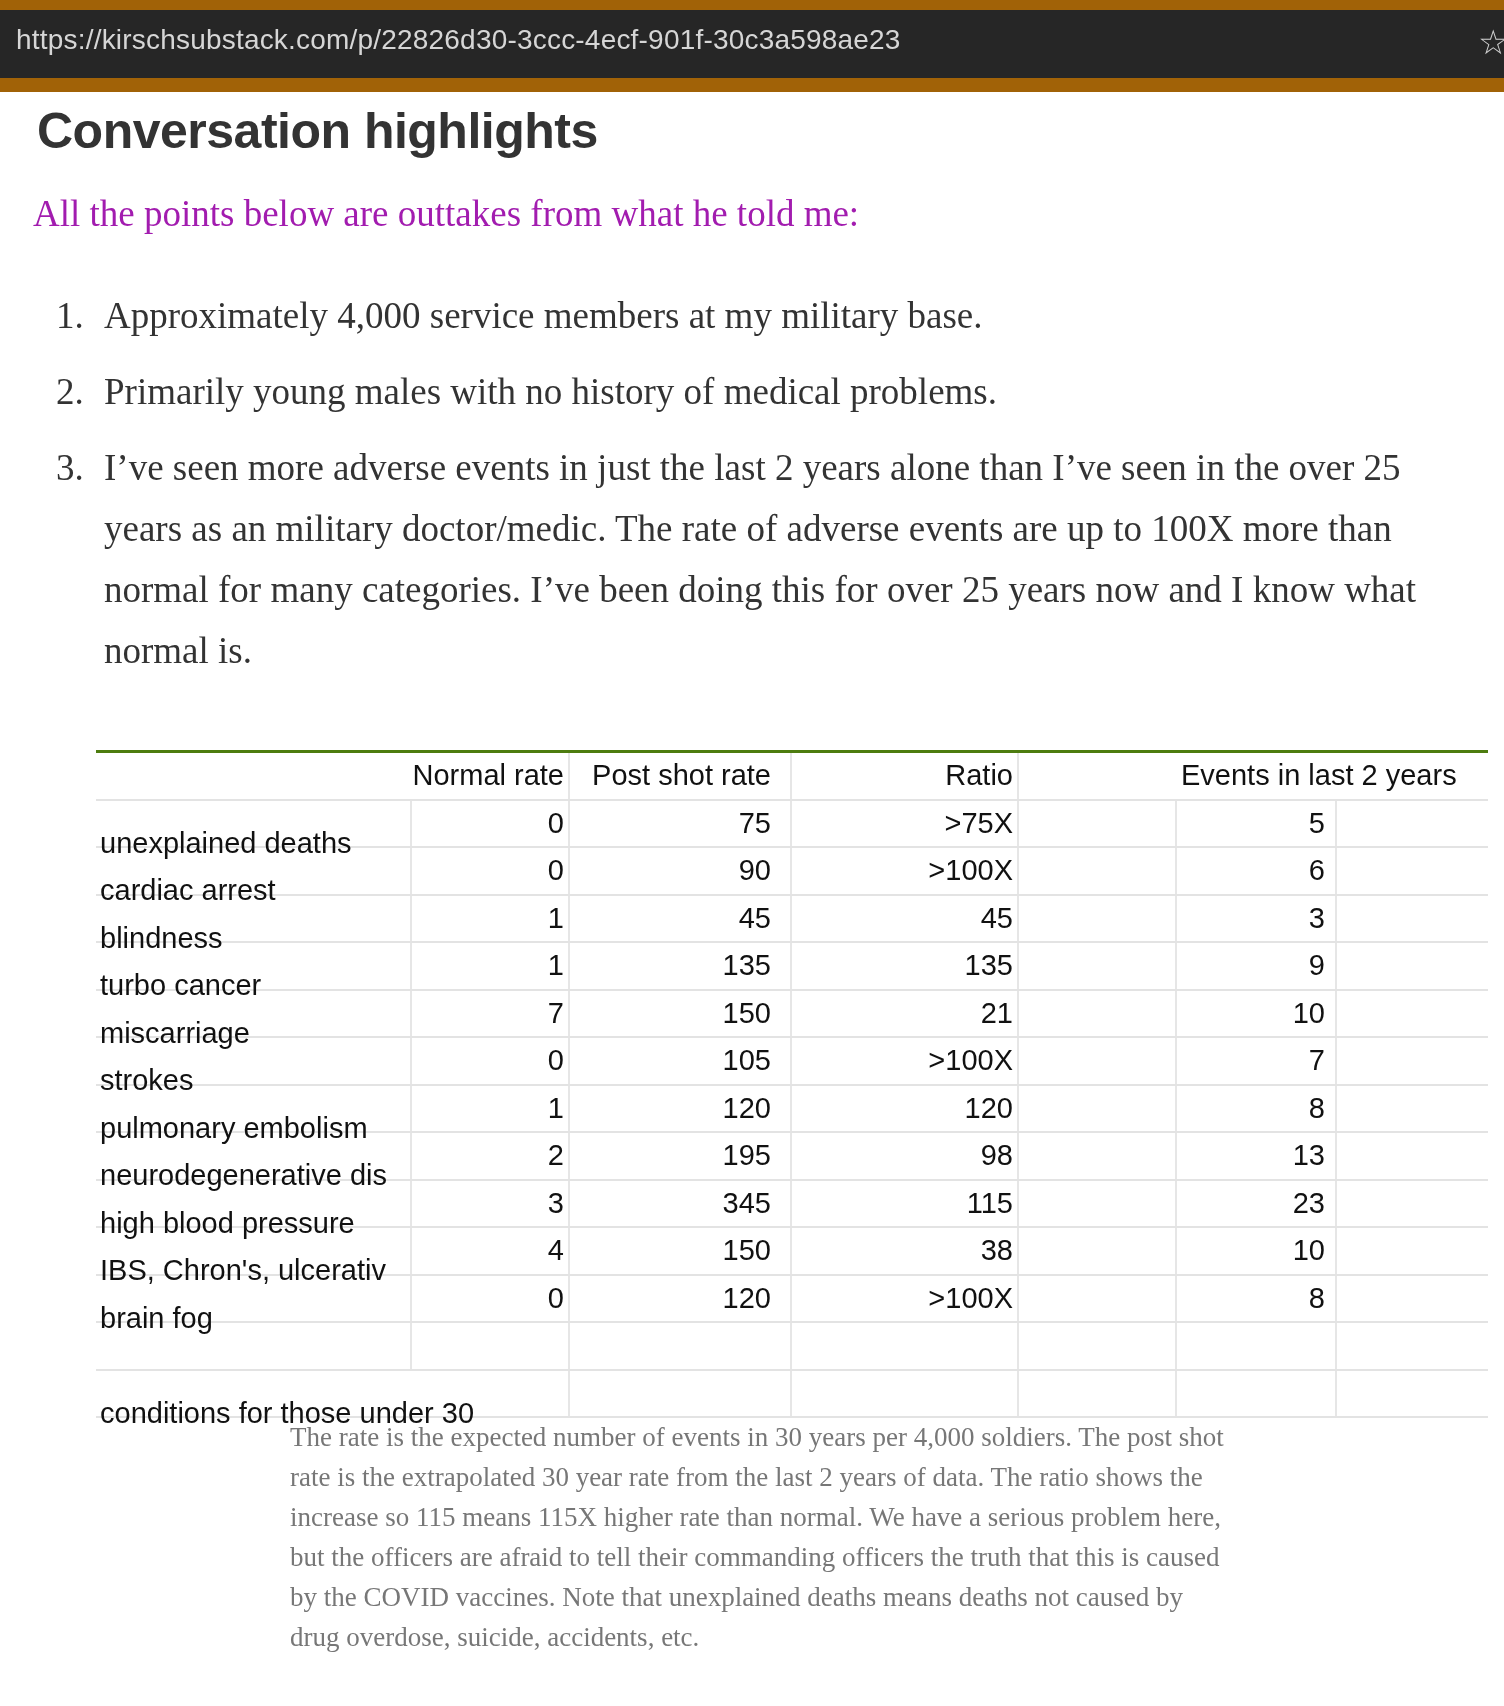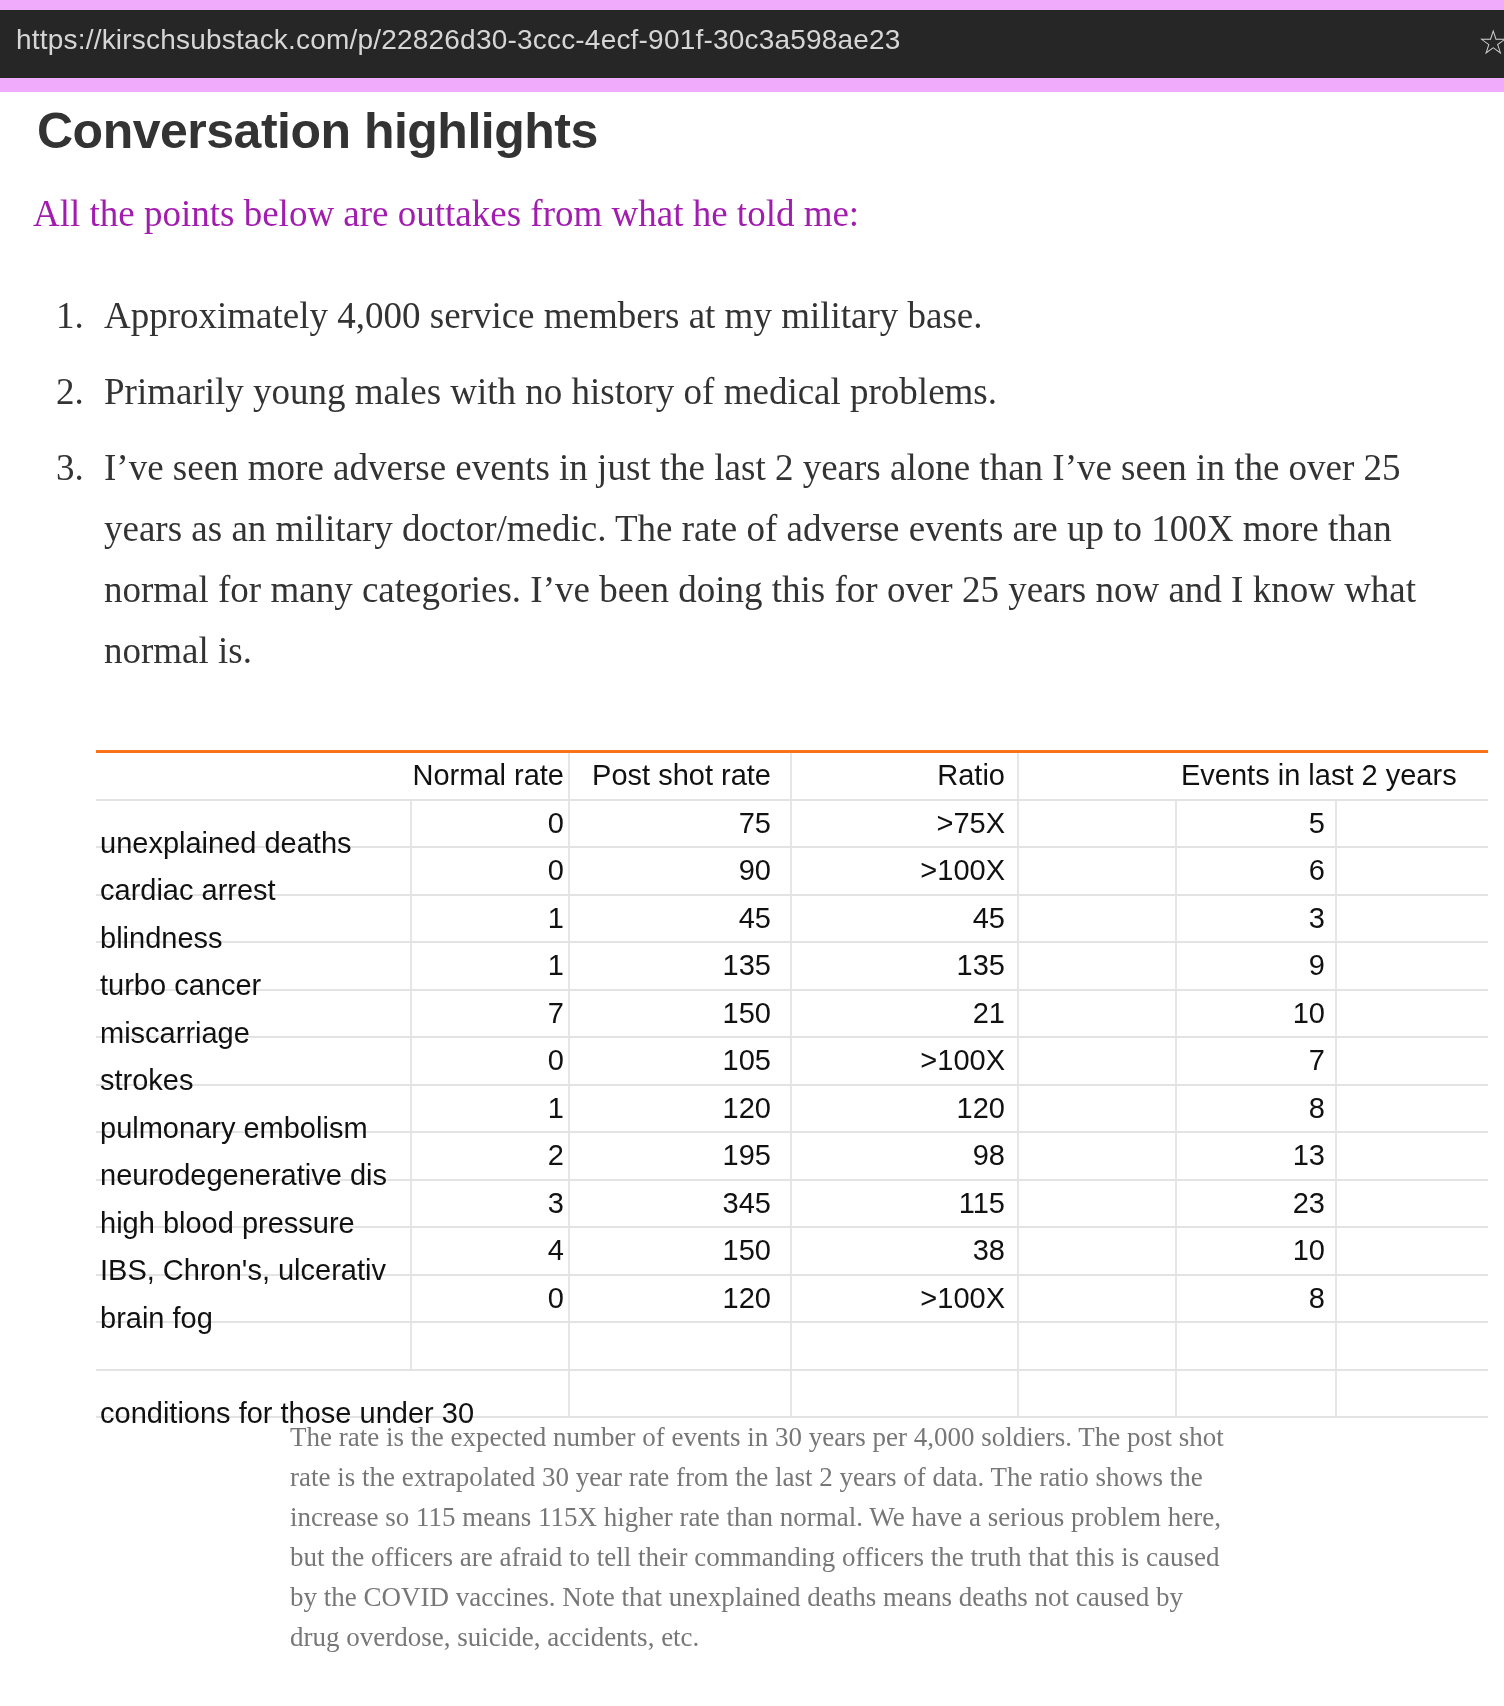--- a/index.html
+++ b/index.html
@@ -1,33 +1,33 @@
 <!DOCTYPE html>
 <html><head>
 <meta charset="utf-8">
 <style>
   html, body { margin: 0; padding: 0; }
   body { width: 1504px; height: 1706px; background: #ffffff; overflow: hidden; position: relative; font-family: "Liberation Sans", sans-serif; }
-  .urlbar { position: absolute; left: 0; top: 0; width: 1504px; height: 92px; background: #f0abfc; }
+  .urlbar { position: absolute; left: 0; top: 0; width: 1504px; height: 92px; background: #a16207; }
   .urlbar .inner { position: absolute; left: 0; top: 10px; width: 1504px; height: 68px; background: #262626; }
   .url-text { position: absolute; left: 16px; top: 14px; font-size: 28px; color: #d6d6d6; letter-spacing: 0.2px; font-family: "Liberation Sans", sans-serif; }
   .star { position: absolute; left: 1478px; top: 12px; font-size: 34px; color: #cfcfcf; }
   .title { position: absolute; left: 33px; top: 98px; font-size: 50px; font-weight: bold; color: #333333; font-family: "Liberation Sans", sans-serif; letter-spacing: -0.5px; }
   .intro { position: absolute; left: 33px; top: 192px; font-size: 37px; color: #a21caf; font-family: "Liberation Serif", serif; }
   .list { position: absolute; left: 56px; top: 285px; width: 1420px; font-family: "Liberation Serif", serif; font-size: 37px; color: #333; }
   .li { position: relative; padding-left: 48px; line-height: 61px; margin-bottom: 15px; }
   .li .num { position: absolute; left: 0; top: 0; }
   .sheet { position: absolute; left: 96px; top: 750px; width: 1392px; font-family: "Liberation Sans", sans-serif; font-size: 29px; color: #111; }
   .row { position: relative; height: 45.5px; border-bottom: 2px solid #e3e3e3; }
-  .row.head { border-top: 3px solid #f97316; }
+  .row.head { border-top: 3px solid #4d7c0f; }
   .cell { position: absolute; top: 0; height: 100%; line-height: 45px; border-left: 2px solid #e6e6e6; box-sizing: border-box; white-space: nowrap; overflow: hidden; }
   .c0 { left: 0; width: 314px; border-left: none; padding-left: 4px; margin-top: 20px; }
   .c1 { left: 314px; width: 158px; text-align: right; padding-right: 4px; }
   .c2 { left: 472px; width: 222px; text-align: right; padding-right: 19px; }
-  .c3 { left: 694px; width: 227px; text-align: right; padding-right: 12px; }
+  .c3 { left: 694px; width: 227px; text-align: right; padding-right: 4px; }
   .c4 { left: 921px; width: 158px; }
   .c5 { left: 1079px; width: 160px; text-align: right; padding-right: 10px; }
   .c6 { left: 1239px; width: 153px; }
   .head-events { position: absolute; left: 1085px; top: 0; line-height: 45px; white-space: nowrap; }
   .caption { position: absolute; left: 290px; top: 1417px; width: 940px; text-align: left; font-family: "Liberation Serif", serif; font-size: 27px; line-height: 40px; color: #777; }
 </style>
 </head>
 <body>
 
 <div class="urlbar">

